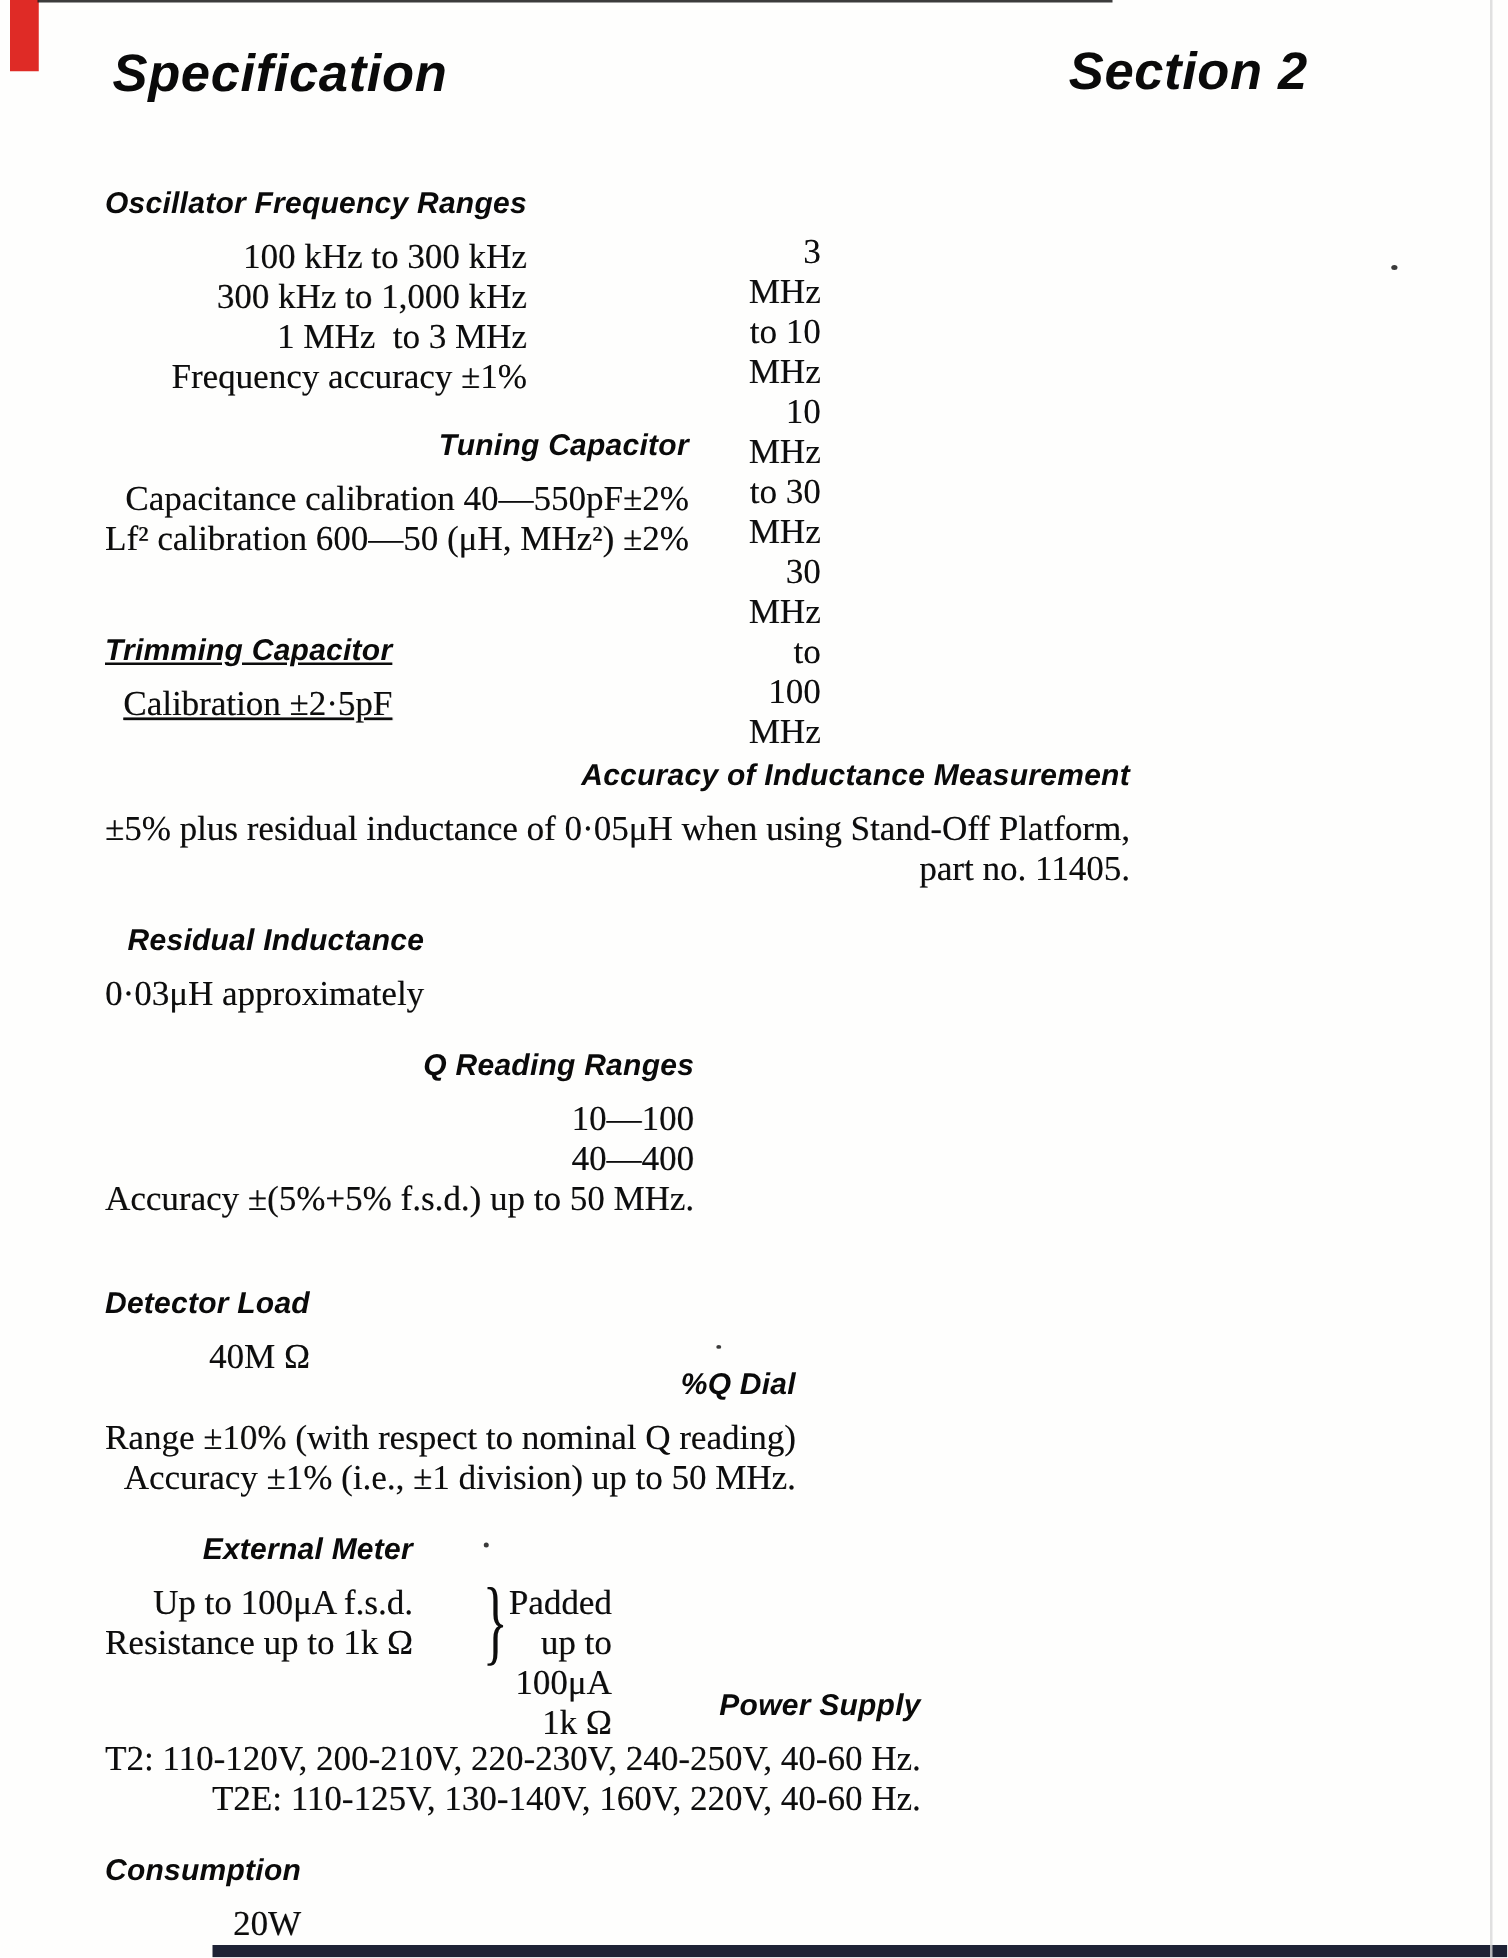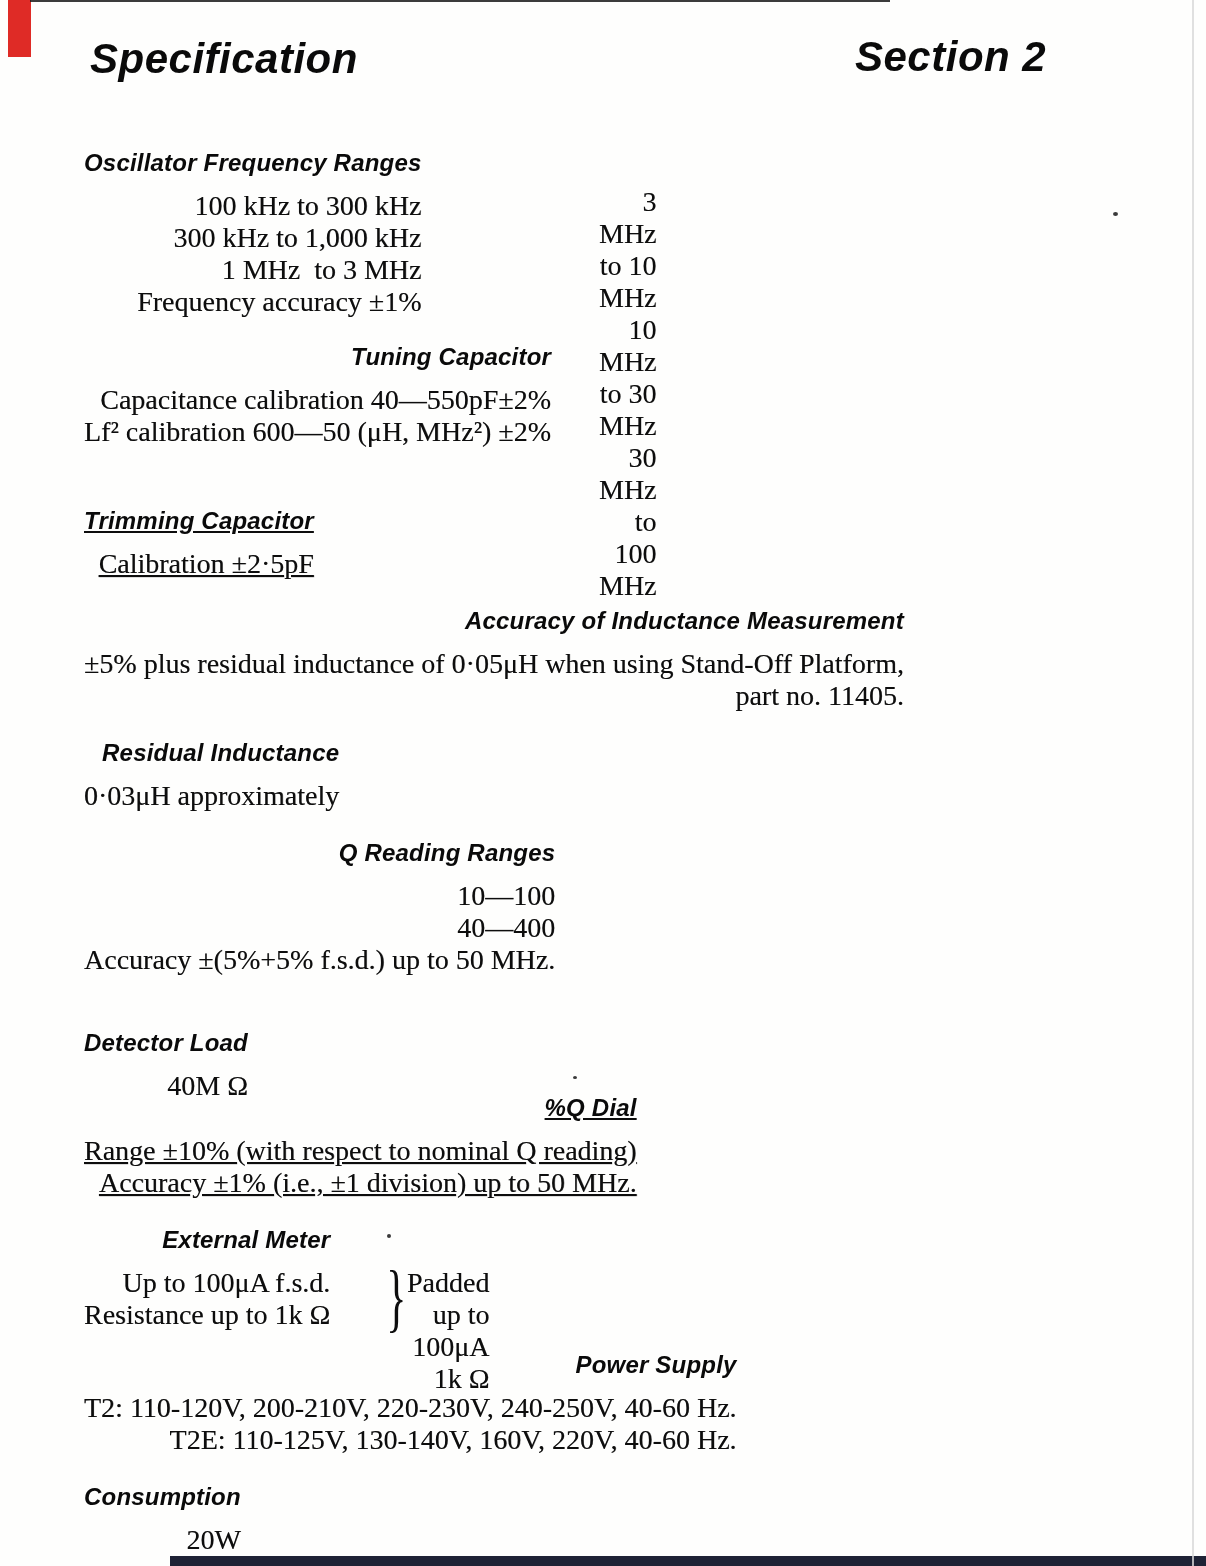--- a/index.html
+++ b/index.html
@@ -128,21 +128,21 @@
     <div class="line">10—100</div>
     <div class="line">40—400</div>
     <div class="line">Accuracy ±(5%+5% f.s.d.) up to 50 MHz.</div>
   </div>
 
   <div class="section" style="top:1002px;margin-top:28px;">
     <h3 class="sec-heading">Detector Load</h3>
     <div class="line">40M Ω</div>
   </div>
 
-  <div class="section" style="top:1095px;text-decoration:underline;">
+  <div class="section" style="top:1095px;">
     <h3 class="sec-heading">%Q Dial</h3>
     <div class="line">Range ±10% (with respect to nominal Q reading)</div>
     <div class="line">Accuracy ±1% (i.e., ±1 division) up to 50 MHz.</div>
   </div>
 
   <div class="section" style="top:1227px;">
     <h3 class="sec-heading">External Meter</h3>
     <div class="meter-body">
       <div>
         <div class="line">Up to 100μA f.s.d.</div>

